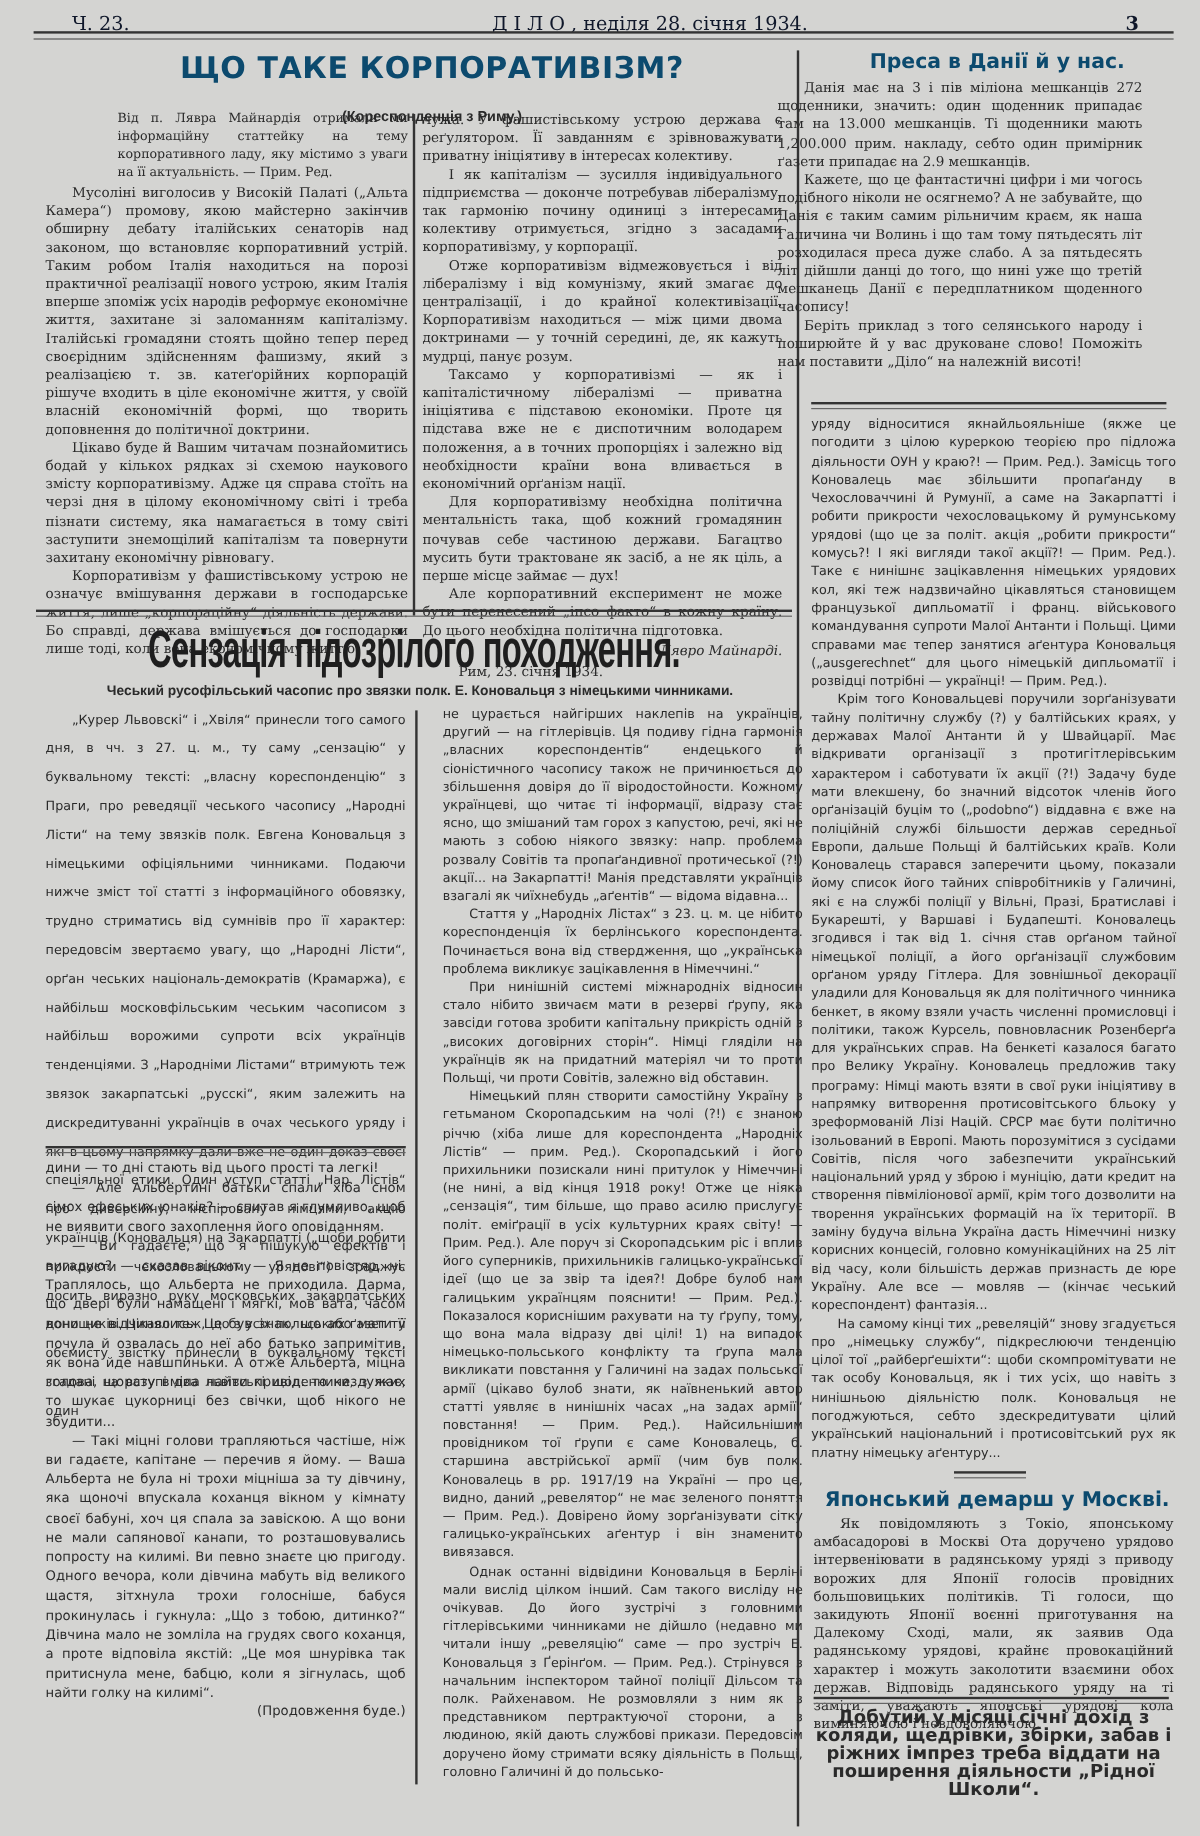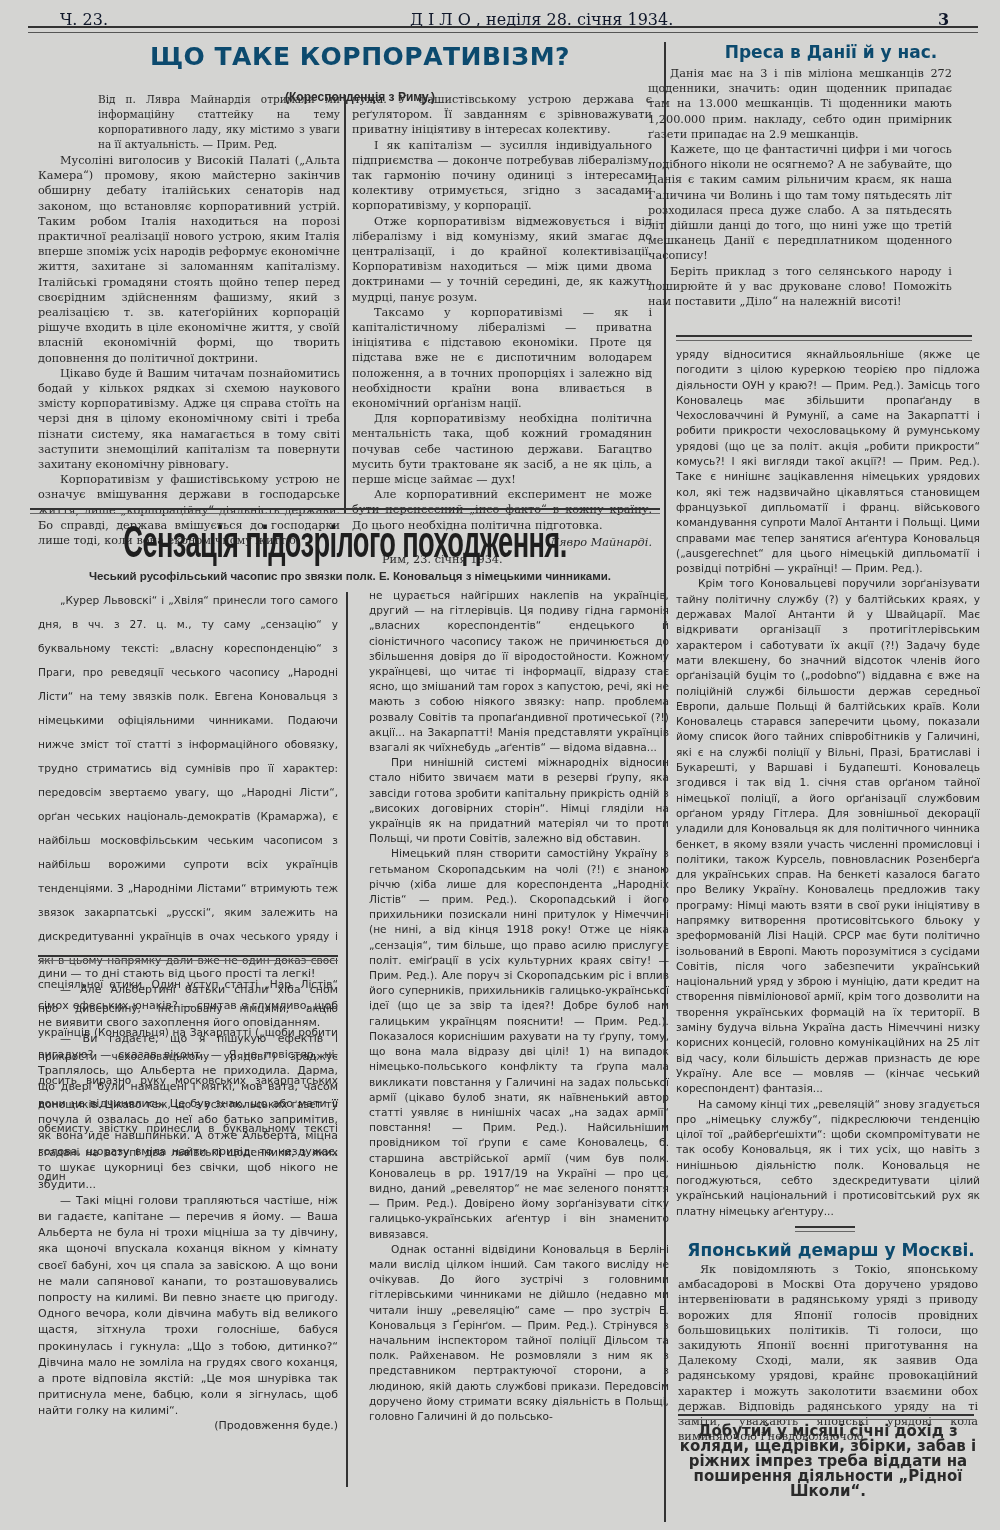--- a/index.html
+++ b/index.html
@@ -66,20 +66,21 @@
 <div class="abs sub" style="left:40px;width:620px;top:570px;font-size:11.5px;">Чеський русофільський часопис про звязки полк. Е. Коновальця з німецькими чинниками.</div>
 
 <div class="col" style="left:38px;width:300px;top:588px;font-family:'DejaVu Sans','Liberation Sans',sans-serif;font-size:10.6px;line-height:24px;">
   <p>„Курер Львовскі“ і „Хвіля“ принесли того самого дня, в чч. з 27. ц. м., ту саму „сензацію“ у буквальному тексті: „власну кореспонденцію“ з Праги, про реведяції чеського часопису „Народні Лісти“ на тему звязків полк. Евгена Коновальця з німецькими офіціяльними чинниками. Подаючи нижче зміст тої статті з інформаційного обовязку, трудно стриматись від сумнівів про її характер: передовсім звертаємо увагу, що „Народні Лісти“, орґан чеських національ-демократів (Крамаржа), є найбільш московфільським чеським часописом з найбільш ворожими супроти всіх українців тенденціями. З „Народніми Лістами“ втримують теж звязок закарпатські „русскі“, яким залежить на дискредитуванні українців в очах чеського уряду і які в цьому напрямку дали вже не один доказ своєї спеціяльної етики. Один уступ статті „Нар. Лістів“ про диверсійну, інспіровану німцями, акцію українців (Коновальця) на Закарпатті („щоби робити прикрости чехословацькому урядові“) зраджує досить виразно руку московських закарпатських донощиків. Цікаво теж, що з усіх польських ґазет ту обємисту звістку принесли в буквальному тексті згадані на вступі два львівські щоденники, з яких один</p>
 </div>
 <div class="hrule" style="left:38px;width:300px;top:955px;"></div>
 
 <div class="vrule" style="left:346px;top:592px;height:895px;"></div>
 <div class="col" style="left:369px;width:300px;top:588px;font-family:'DejaVu Sans','Liberation Sans',sans-serif;font-size:10.6px;line-height:15.2px;">
   <p class="noind">не цурається найгірших наклепів на українців, другий — на гітлерівців. Ця подиву гідна гармонія „власних кореспондентів“ ендецького й сіоністичного часопису також не причинюється до збільшення довіря до її віродостойности. Кожному українцеві, що читає ті інформації, відразу стає ясно, що змішаний там горох з капустою, речі, які не мають з собою ніякого звязку: напр. проблема розвалу Совітів та пропаґандивної протичеської (?!) акції... на Закарпатті! Манія представляти українців взагалі як чиїхнебудь „аґентів“ — відома відавна...</p>
+  <p>Стаття у „Народніх Лістах“ з 23. ц. м. це нібито кореспонденція їх берлінського кореспондента. Починається вона від ствердження, що „українська проблема викликує зацікавлення в Німеччині.“</p>
   <p>При нинішній системі міжнародніх відносин стало нібито звичаєм мати в резерві ґрупу, яка завсіди готова зробити капітальну прикрість одній з „високих договірних сторін“. Німці гляділи на українців як на придатний матеріял чи то проти Польщі, чи проти Совітів, залежно від обставин.</p>
   <p>Німецький плян створити самостійну Україну з гетьманом Скоропадським на чолі (?!) є знаною річчю (хіба лише для кореспондента „Народніх Лістів“ — прим. Ред.). Скоропадський і його прихильники позискали нині притулок у Німеччині (не нині, а від кінця 1918 року! Отже це ніяка „сензація“, тим більше, що право асилю прислугує політ. еміґрації в усіх культурних краях світу! — Прим. Ред.). Але поруч зі Скоропадським ріс і вплив його суперників, прихильників галицько-української ідеї (що це за звір та ідея?! Добре булоб нам галицьким українцям пояснити! — Прим. Ред.). Показалося кориснішим рахувати на ту ґрупу, тому, що вона мала відразу дві цілі! 1) на випадок німецько-польського конфлікту та ґрупа мала викликати повстання у Галичині на задах польської армії (цікаво булоб знати, як наївненький автор статті уявляє в нинішніх часах „на задах армії“ повстання! — Прим. Ред.). Найсильнішим провідником тої ґрупи є саме Коновалець, б. старшина австрійської армії (чим був полк. Коновалець в рр. 1917/19 на Україні — про це, видно, даний „ревелятор“ не має зеленого поняття — Прим. Ред.). Довірено йому зорґанізувати сітку галицько-українських аґентур і він знаменито вивязався.</p>
   <p>Однак останні відвідини Коновальця в Берліні мали вислід цілком інший. Сам такого висліду не очікував. До його зустрічі з головними гітлерівськими чинниками не дійшло (недавно ми читали іншу „ревеляцію“ саме — про зустріч Е. Коновальця з Ґерінґом. — Прим. Ред.). Стрінувся з начальним інспектором тайної поліції Дільсом та полк. Райхенавом. Не розмовляли з ним як з представником пертрактуючої сторони, а з людиною, якій дають службові прикази. Передовсім доручено йому стримати всяку діяльність в Польщі, головно Галичині й до польсько-</p>
 </div>
 
 <div class="col" style="left:676px;width:304px;top:347px;font-family:'DejaVu Sans','Liberation Sans',sans-serif;font-size:10.6px;line-height:15.3px;">
   <p class="noind">уряду відноситися якнайльояльніше (якже це погодити з цілою куреркою теорією про підложа діяльности ОУН у краю?! — Прим. Ред.). Замісць того Коновалець має збільшити пропаґанду в Чехословаччині й Румунії, а саме на Закарпатті і робити прикрости чехословацькому й румунському урядові (що це за політ. акція „робити прикрости“ комусь?! І які вигляди такої акції?! — Прим. Ред.). Таке є нинішнє зацікавлення німецьких урядових кол, які теж надзвичайно цікавляться становищем французької дипльоматії і франц. військового командування супроти Малої Антанти і Польщі. Цими справами має тепер занятися аґентура Коновальця („ausgerechnet“ для цього німецькій дипльоматії і розвідці потрібні — українці! — Прим. Ред.).</p>
   <p>Крім того Коновальцеві поручили зорґанізувати тайну політичну службу (?) у балтійських краях, у державах Малої Антанти й у Швайцарії. Має відкривати організації з протигітлерівським характером і саботувати їх акції (?!) Задачу буде мати влекшену, бо значний відсоток членів його орґанізацій буцім то („podobno“) віддавна є вже на поліційній службі більшости держав середньої Европи, дальше Польщі й балтійських країв. Коли Коновалець старався заперечити цьому, показали йому список його тайних співробітників у Галичині, які є на службі поліції у Вільні, Празі, Братиславі і Букарешті, у Варшаві і Будапешті. Коновалець згодився і так від 1. січня став орґаном тайної німецької поліції, а його орґанізації службовим орґаном уряду Гітлера. Для зовнішньої декорації уладили для Коновальця як для політичного чинника бенкет, в якому взяли участь численні промисловці і політики, також Курсель, повновласник Розенберґа для українських справ. На бенкеті казалося багато про Велику Україну. Коновалець предложив таку програму: Німці мають взяти в свої руки ініціятиву в напрямку витворення протисовітського бльоку у зреформованій Лізі Націй. СРСР має бути політично ізольований в Европі. Мають порозумітися з сусідами Совітів, після чого забезпечити український національний уряд у зброю і муніцію, дати кредит на створення півміліонової армії, крім того дозволити на творення українських формацій на їх території. В заміну будуча вільна Україна дасть Німеччині низку корисних концесій, головно комунікаційних на 25 літ від часу, коли більшість держав признасть де юре Україну. Але все — мовляв — (кінчає чеський кореспондент) фантазія...</p>
   <p>На самому кінці тих „ревеляцій“ знову згадується про „німецьку службу“, підкреслюючи тенденцію цілої тої „райберґешіхти“: щоби скомпромітувати не так особу Коновальця, як і тих усіх, що навіть з нинішньою діяльністю полк. Коновальця не погоджуються, себто здескредитувати цілий український національний і протисовітський рух як платну німецьку аґентуру...</p>
 </div>

